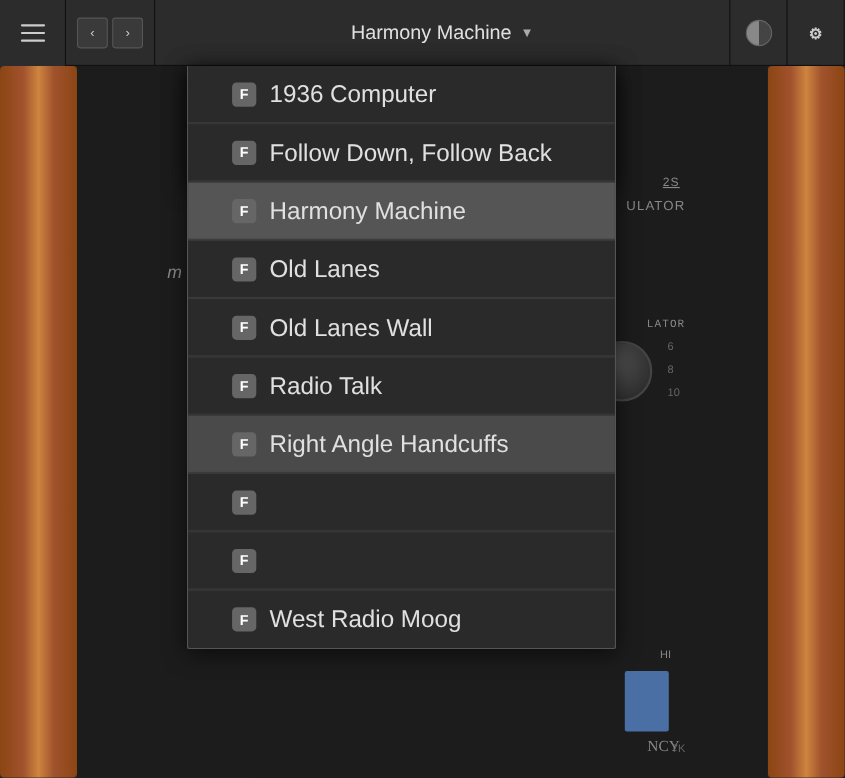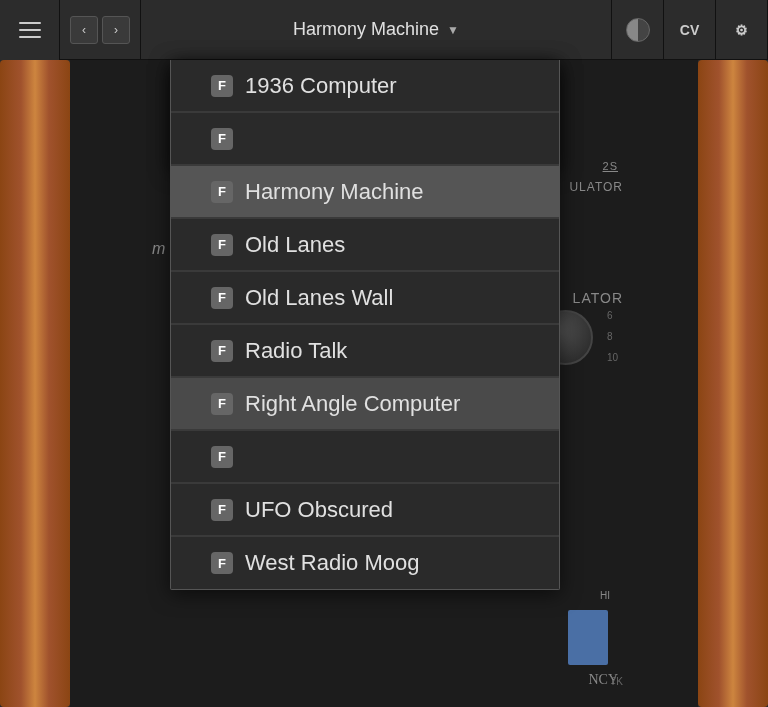--- a/index.html
+++ b/index.html
@@ -245,22 +245,23 @@
       color: #888;
       font-size: 12px;
       letter-spacing: 1px;
     }
 
     .panel-label-lator {
       position: absolute;
       top: 230px;
       right: 75px;
       color: #888;
-      font-size: 14px;
+      font-size: 10px;
       letter-spacing: 1px;
+      font-family: Liberation Mono, monospace;
     }
 
     
     .knob-area {
       position: absolute;
       top: 250px;
       right: 100px;
       width: 60px;
       height: 160px;
     }
@@ -376,21 +377,20 @@
 
   <div class="preset-selector">
     <span class="preset-name">Harmony Machine</span>
     <span class="dropdown-arrow">▼</span>
   </div>
 
   <div class="toolbar-right">
     <div class="toolbar-icon-btn">
       <div class="half-circle-icon"></div>
     </div>
-    <div class="toolbar-icon-btn">CV</div>
     <div class="toolbar-icon-btn">
       <span>⚙</span>
     </div>
   </div>
 </div>
 
 <div class="dropdown-menu">
 
   <div class="dropdown-item last-user-state">
     <span class="check-mark"> </span>
@@ -410,20 +410,21 @@
 <div id="preset-list" style="position:absolute; top:60px; left:170px; width:390px; background:#2a2a2a; border:1px solid #555; border-top:none; z-index:100; border-radius:0 0 2px 2px; box-shadow:0 4px 20px rgba(0,0,0,0.6);">
 <div class="dropdown-item">
       <span class="check-mark"> </span>
       <div class="f-badge">F</div>
       <span class="item-label">1936 Computer</span>
     </div>
     <div style="height: 1px; background: rgb(58, 58, 58);"></div>
     <div class="dropdown-item">
       <span class="check-mark"> </span>
       <div class="f-badge">F</div>
+      <span class="item-label">Follow Down, Follow Back</span>
     </div>
     <div style="height: 1px; background: rgb(58, 58, 58);"></div>
     <div class="dropdown-item active-preset">
       <span class="check-mark"> </span>
       <div class="f-badge">F</div>
       <span class="item-label">Harmony Machine</span>
     </div>
     <div style="height: 1px; background: rgb(58, 58, 58);"></div>
     <div class="dropdown-item">
       <span class="check-mark"> </span>
@@ -439,32 +440,31 @@
     <div style="height: 1px; background: rgb(58, 58, 58);"></div>
     <div class="dropdown-item">
       <span class="check-mark"> </span>
       <div class="f-badge">F</div>
       <span class="item-label">Radio Talk</span>
     </div>
     <div style="height: 1px; background: rgb(58, 58, 58);"></div>
     <div class="dropdown-item highlighted">
       <span class="check-mark"> </span>
       <div class="f-badge">F</div>
-      <span class="item-label">Right Angle Computer</span>
-    </div>
-    <div style="height: 1px; background: rgb(58, 58, 58);"></div>
-    <div class="dropdown-item">
-      <span class="check-mark"> </span>
-      <div class="f-badge">F</div>
-    </div>
-    <div style="height: 1px; background: rgb(58, 58, 58);"></div>
-    <div class="dropdown-item">
-      <span class="check-mark"> </span>
-      <div class="f-badge">F</div>
-      <span class="item-label">UFO Obscured</span>
+      <span class="item-label">Right Angle Handcuffs</span>
+    </div>
+    <div style="height: 1px; background: rgb(58, 58, 58);"></div>
+    <div class="dropdown-item">
+      <span class="check-mark"> </span>
+      <div class="f-badge">F</div>
+    </div>
+    <div style="height: 1px; background: rgb(58, 58, 58);"></div>
+    <div class="dropdown-item">
+      <span class="check-mark"> </span>
+      <div class="f-badge">F</div>
     </div>
     <div style="height: 1px; background: rgb(58, 58, 58);"></div>
     <div class="dropdown-item">
       <span class="check-mark"> </span>
       <div class="f-badge">F</div>
       <span class="item-label">West Radio Moog</span>
     </div>
   </div>
 
 </body></html>

